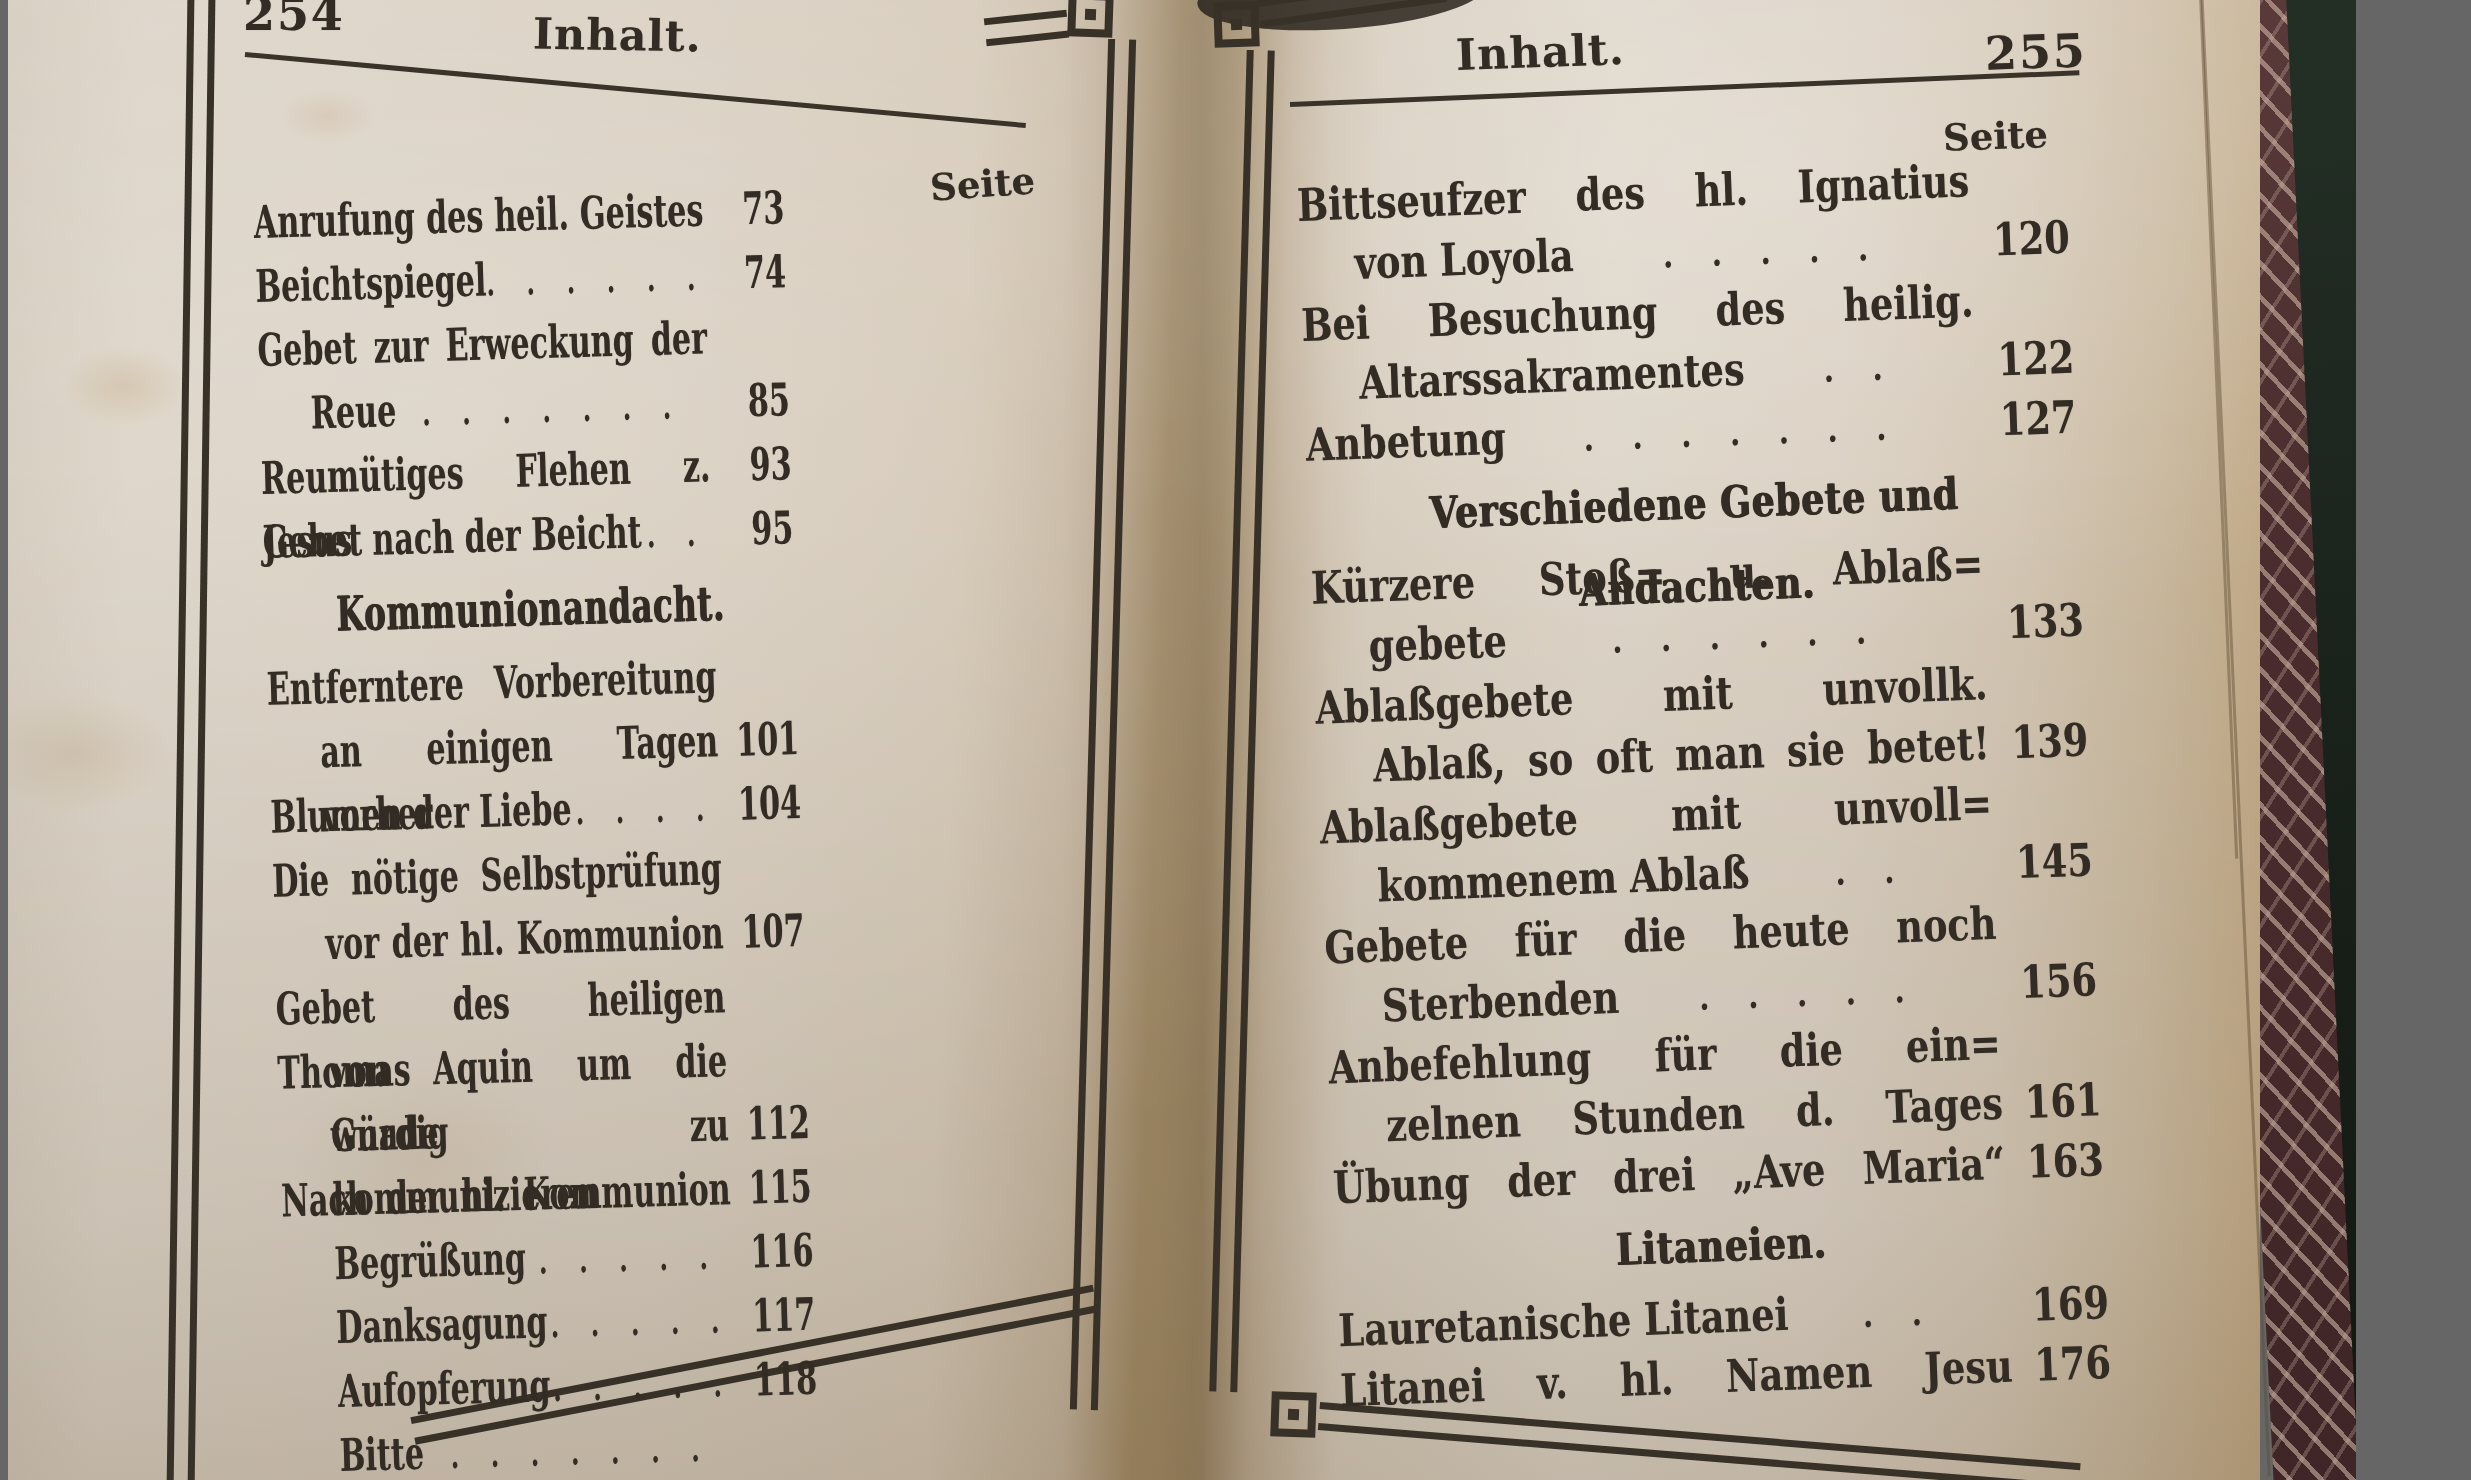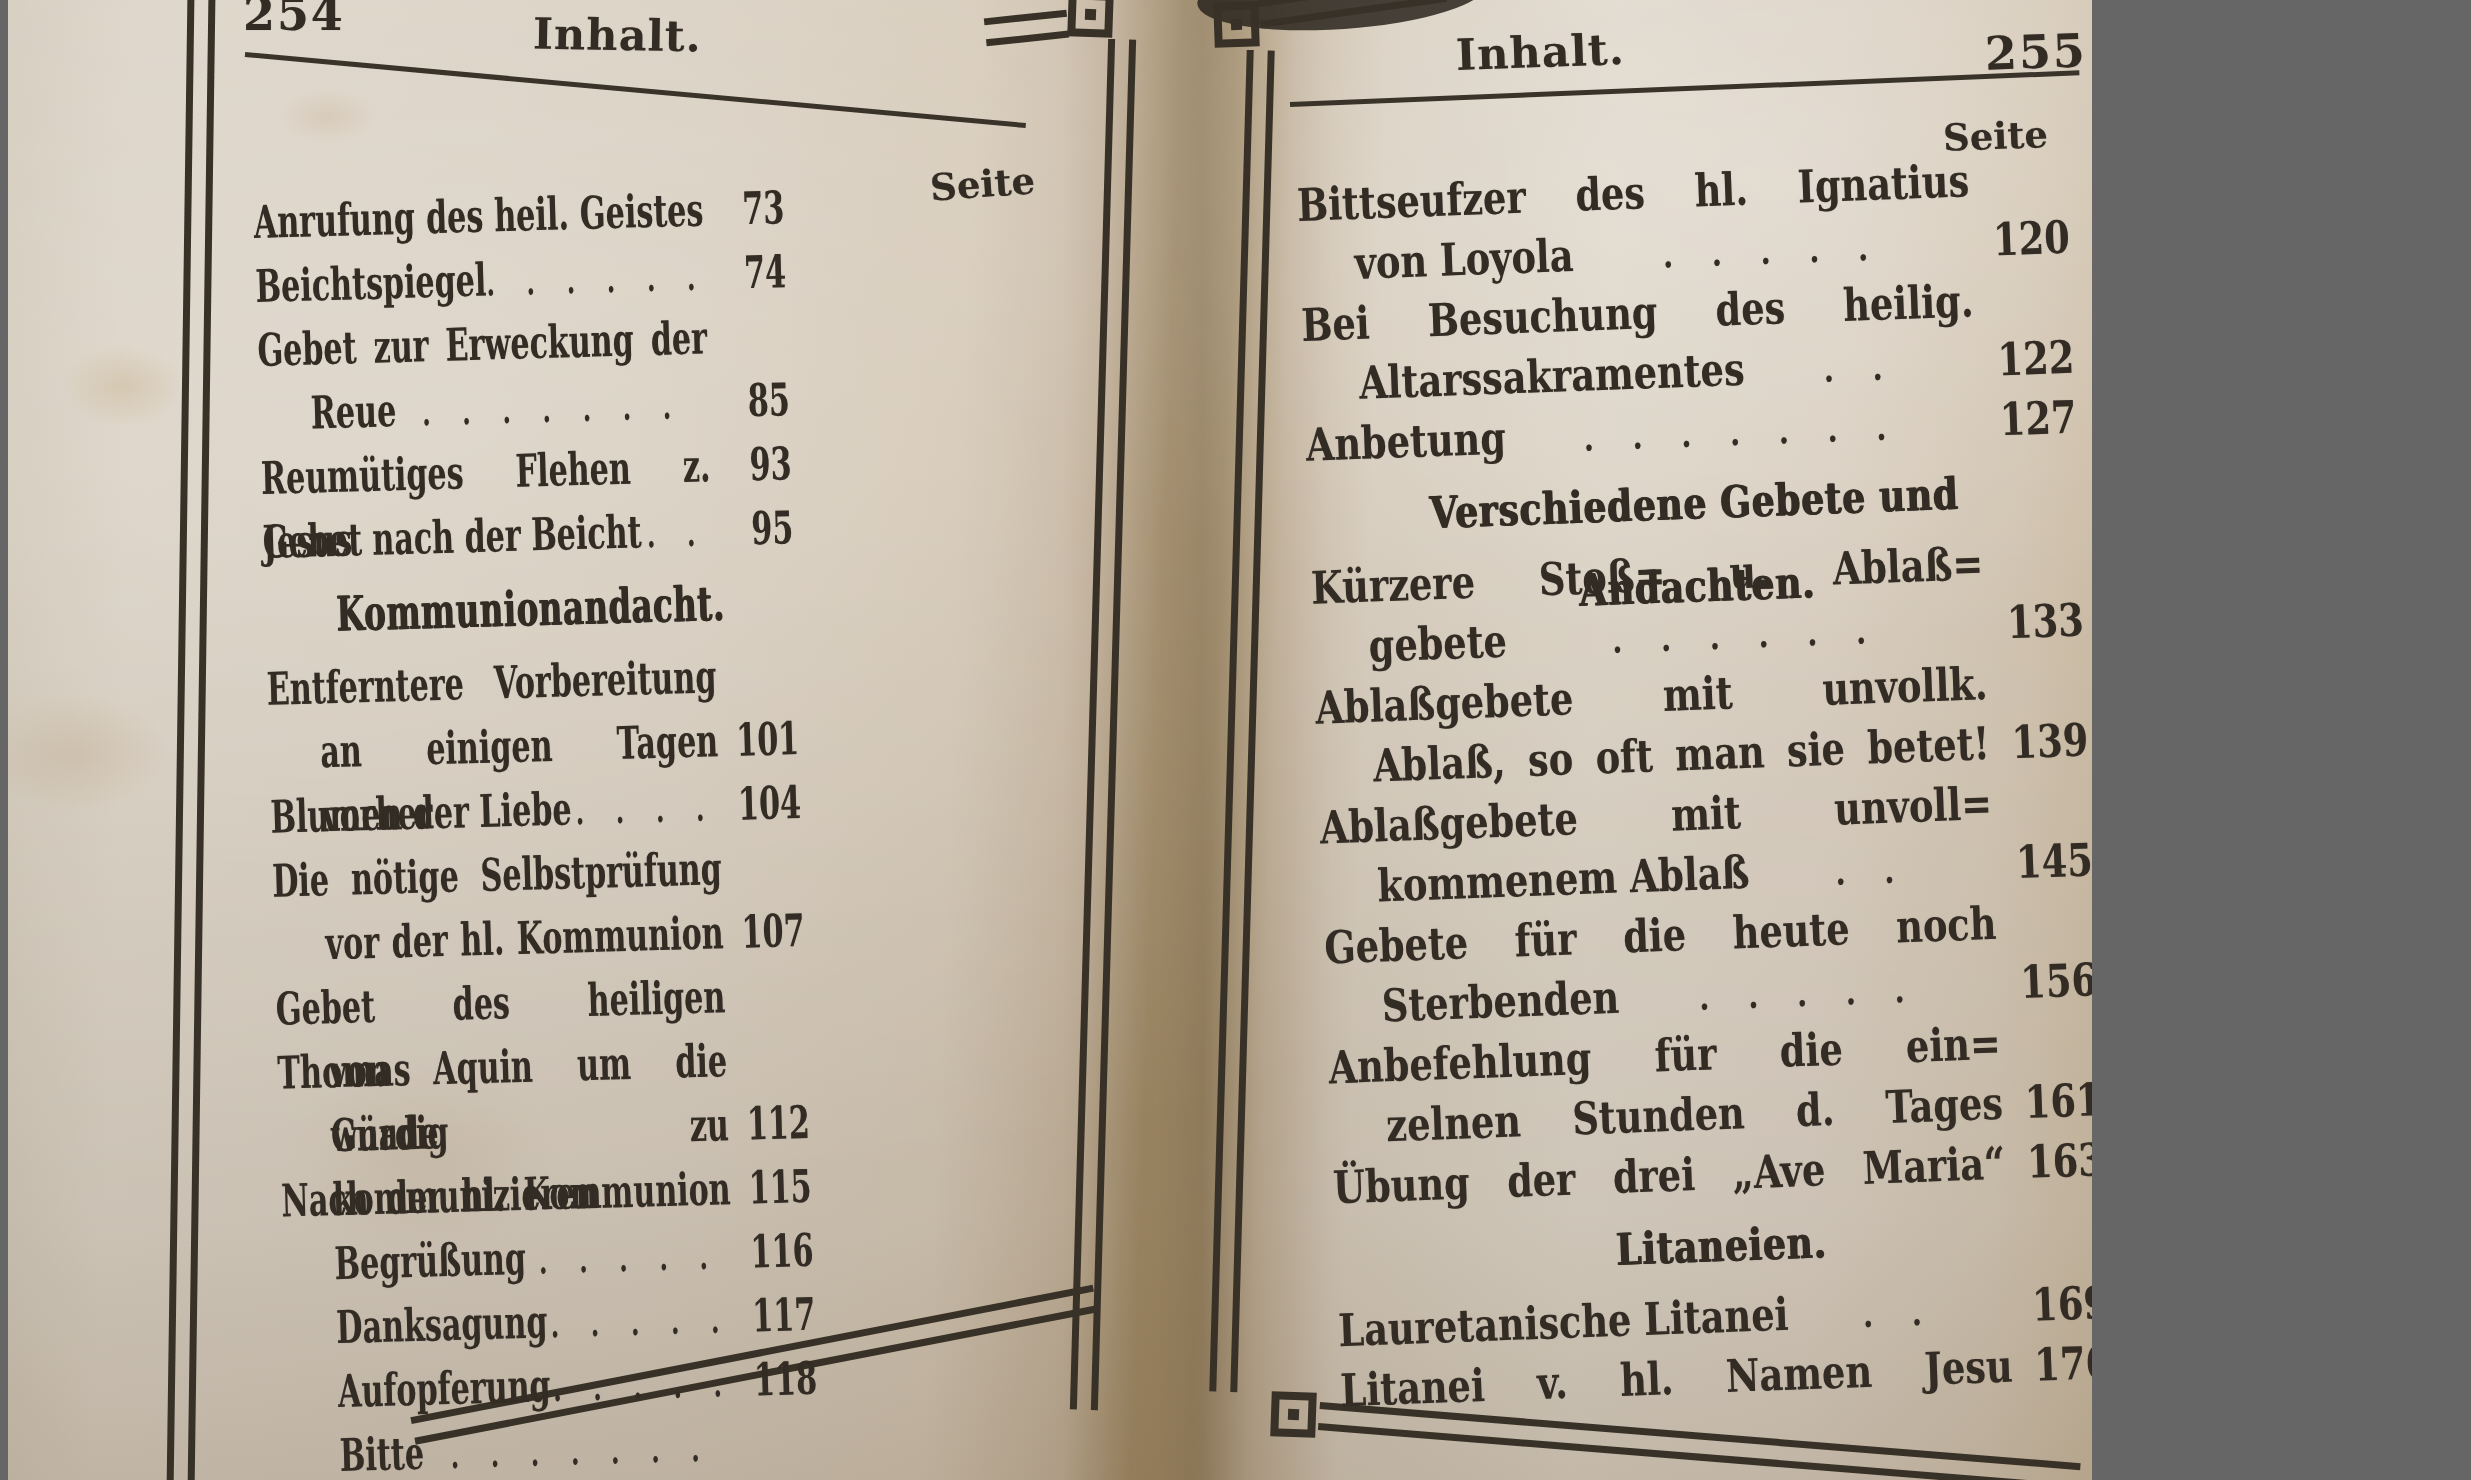--- a/index.html
+++ b/index.html
@@ -1,17 +1,17 @@
 <!DOCTYPE html>
 <html><head>
 <meta charset="utf-8">
 <style>
   html,body{margin:0;padding:0;background:#666;}
   #scene{
-    position:relative;width:2092px;height:1480px;overflow:hidden;
+    position:relative;width:2356px;height:1480px;overflow:hidden;
     background:linear-gradient(168deg,#8cab cf 0%,#85a5cb 0%,#7e9fc7 30%,#93a9c4 55%,#b3bac2 78%,#c6c8cc 100%);
     font-family:"DejaVu Serif","Liberation Serif",serif;
   }
   
   .cover-edge{position:absolute;left:2238px;top:-29px;width:85px;height:1564px;transform:rotate(-2.8deg);
     background:
       repeating-linear-gradient(50deg,rgba(214,190,170,.55) 0 4.8px,rgba(90,50,48,0) 4.8px 23px),
       repeating-linear-gradient(-55deg,rgba(200,175,160,.30) 0 3.9px,transparent 3.9px 29px),
       linear-gradient(180deg,#5a3a3a,#4a2c2e 40%,#3f2527);}
   .cover{position:absolute;left:2313px;top:-29px;width:108px;height:1564px;transform:rotate(-2.6deg);

